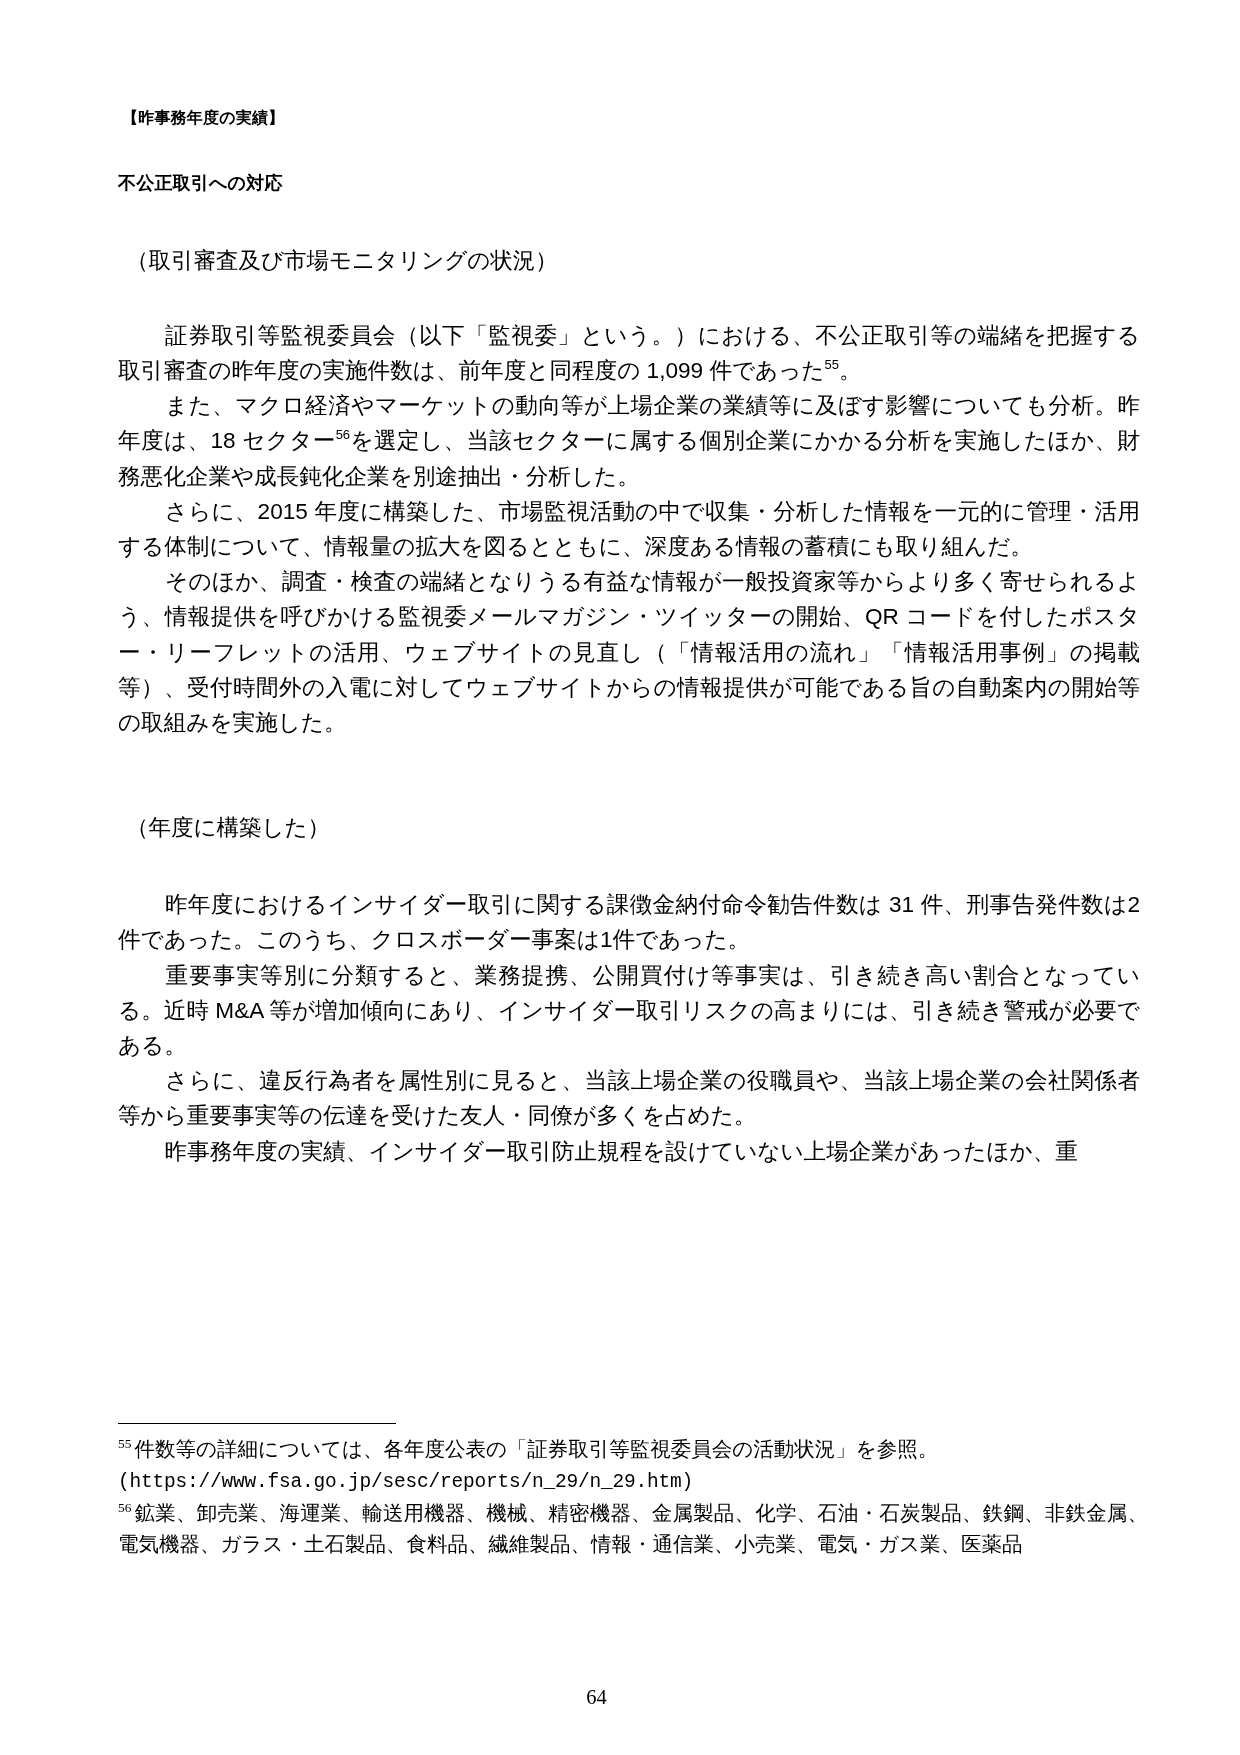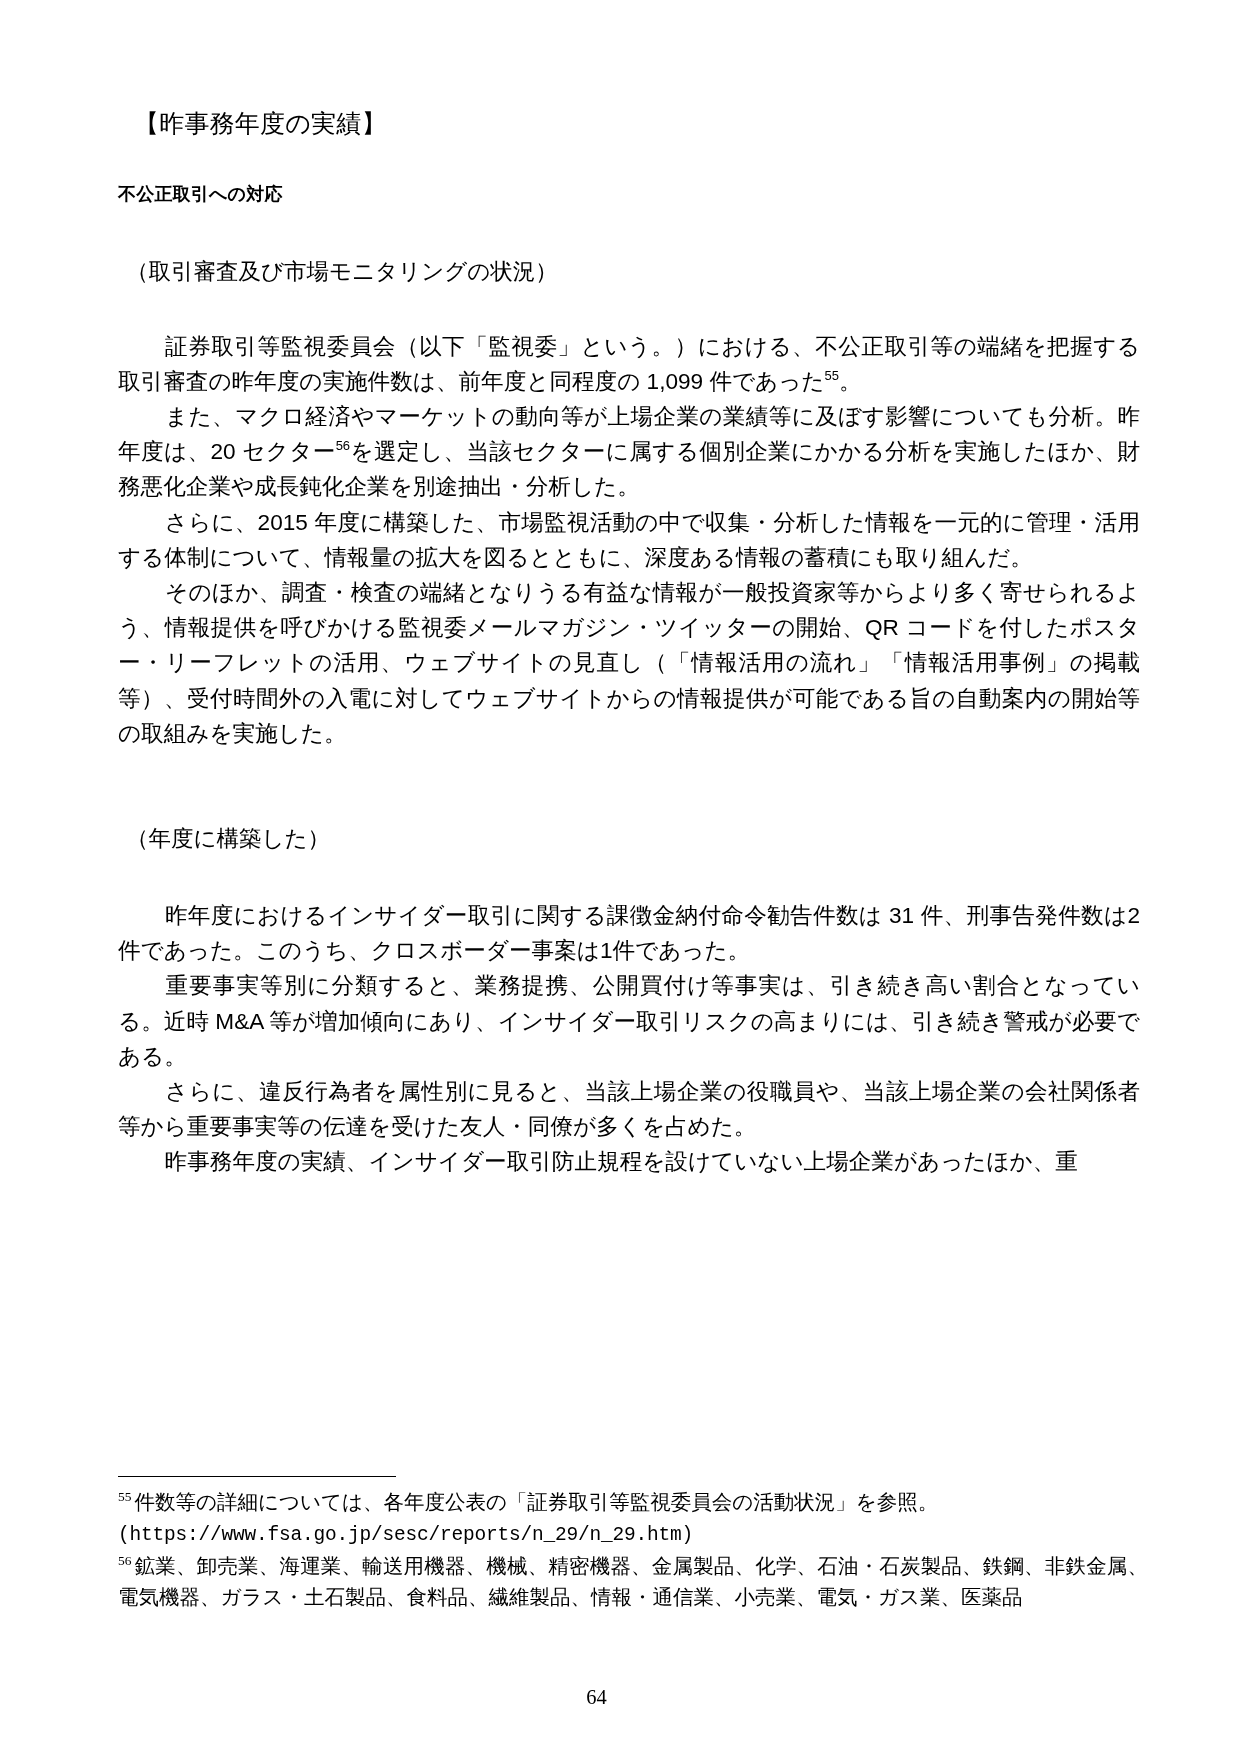--- a/index.html
+++ b/index.html
@@ -22,25 +22,25 @@
     height: 1755px;
     box-sizing: border-box;
     padding: 108px 92px 40px 118px;
   }
   .content {
     width: 1022px;
   }
 
   
   .h-bracket {
-    font-size: 25px;
-    font-weight: normal;
+    font-size: 16px;
+    font-weight: bold;
     letter-spacing: 0.2px;
     line-height: 1.2;
-    margin: 0 0 46px 16px;
+    margin: 0 0 46px 4px;
   }
   .h-sub {
     font-size: 18px;
     font-weight: bold;
     letter-spacing: 0.2px;
     line-height: 1.2;
     margin: 0 0 52px 0;
   }
   .h-paren {
     font-size: 22.5px;
@@ -110,39 +110,39 @@
     text-align: center;
   }
   .page-number {
     font-family: "Liberation Serif", "DejaVu Serif", serif;
     font-size: 20.5px;
   }
 
   .fn-block {
     position: absolute;
     left: 118px;
-    top: 1476px;
+    top: 1423px;
     width: 1030px;
   }
 </style>
 </head>
 <body>
 
 <div class="page">
   <div class="content">
 
     <div class="h-bracket">【昨事務年度の実績】</div>
 
     <div class="h-sub">不公正取引への対応</div>
 
     <div class="h-paren">（取引審査及び市場モニタリングの状況）</div>
 
     <p class="para"><span>　証券取引等監視委員会（以下「監視委」という。）における、不公正取引等の端緒を把握する取引審査の昨年度の実施件数は、前年度と同程度の 1,099 件であった</span><sup class="fn">55</sup><span>。</span></p>
 
-    <p class="para"><span>　また、マクロ経済やマーケットの動向等が上場企業の業績等に及ぼす影響についても分析。昨年度は、20 セクター</span><sup class="fn">56</sup><span>を選定し、当該セクターに属する個別企業にかかる分析を実施したほか、財務悪化企業や成長鈍化企業を別途抽出・分析した。</span></p>
+    <p class="para"><span>　また、マクロ経済やマーケットの動向等が上場企業の業績等に及ぼす影響についても分析。昨年度は、18 セクター</span><sup class="fn">56</sup><span>を選定し、当該セクターに属する個別企業にかかる分析を実施したほか、財務悪化企業や成長鈍化企業を別途抽出・分析した。</span></p>
 
     <p class="para"><span>　さらに、2015 年度に構築した、市場監視活動の中で収集・分析した情報を一元的に管理・活用する体制について、情報量の拡大を図るとともに、深度ある情報の蓄積にも取り組んだ。</span></p>
 
     <p class="para"><span>　そのほか、調査・検査の端緒となりうる有益な情報が一般投資家等からより多く寄せられるよう、情報提供を呼びかける監視委メールマガジン・ツイッターの開始、QR コードを付したポスター・リーフレットの活用、ウェブサイトの見直し（「情報活用の流れ」「情報活用事例」の掲載等）、受付時間外の入電に対してウェブサイトからの情報提供が可能である旨の自動案内の開始等の取組みを実施した。</span></p>
 
     <div class="h-paren second">（年度に構築した）</div>
 
     <p class="para"><span>　昨年度におけるインサイダー取引に関する課徴金納付命令勧告件数は 31 件、刑事告発件数は2件であった。このうち、クロスボーダー事案は1件であった。</span></p>
 
     <p class="para"><span>　重要事実等別に分類すると、業務提携、公開買付け等事実は、引き続き高い割合となっている。近時 M&amp;A 等が増加傾向にあり、インサイダー取引リスクの高まりには、引き続き警戒が必要である。</span></p>

